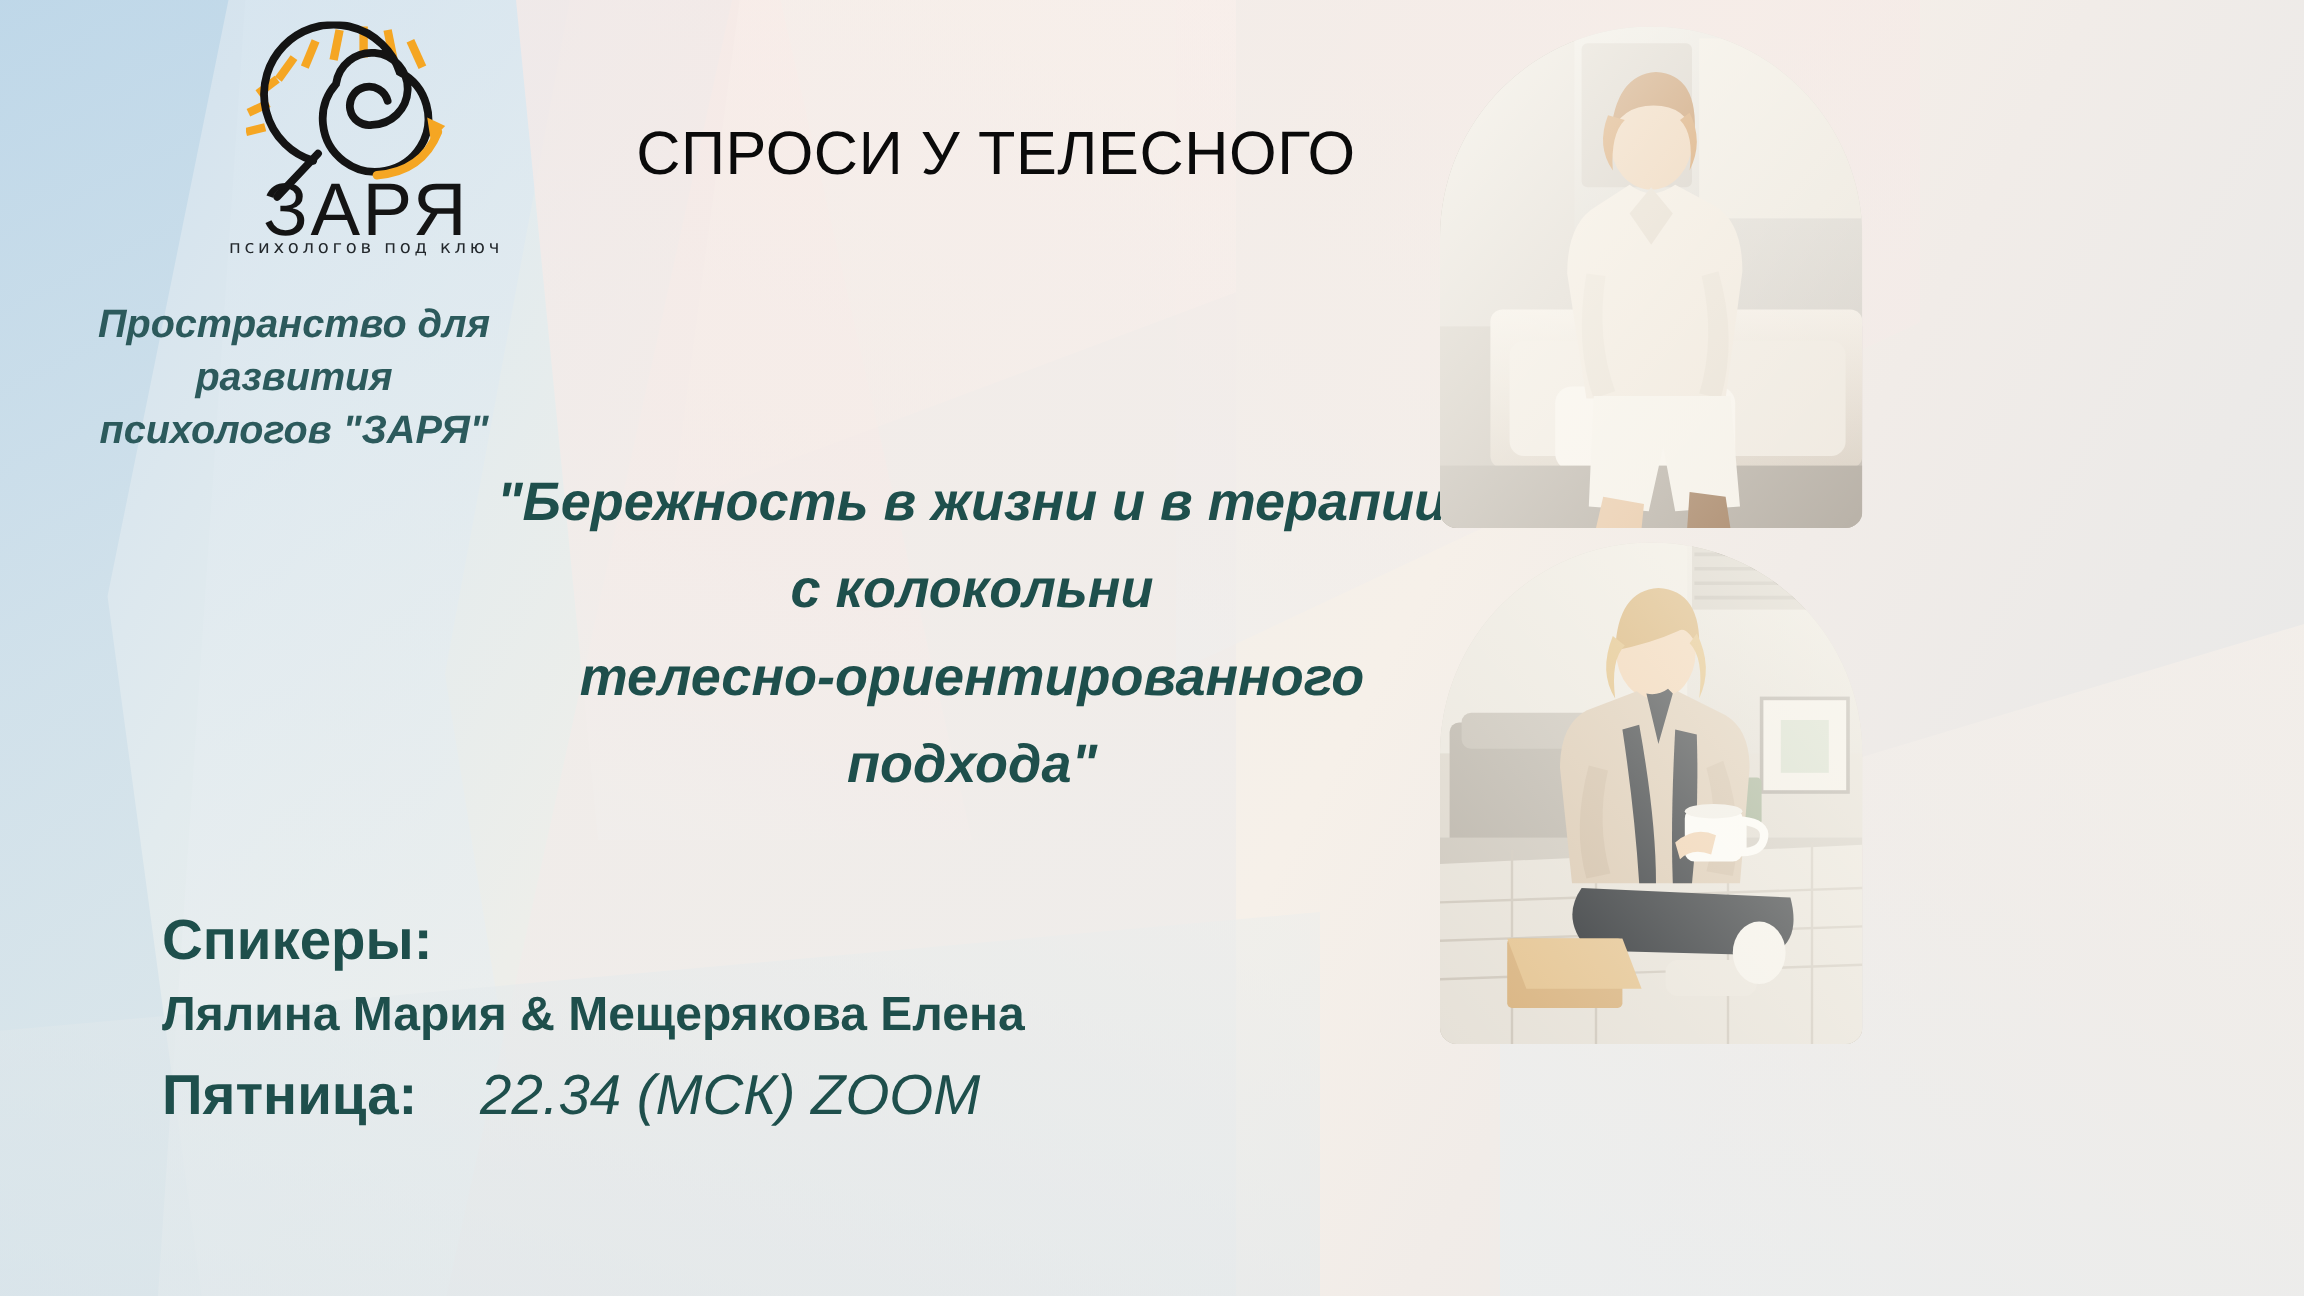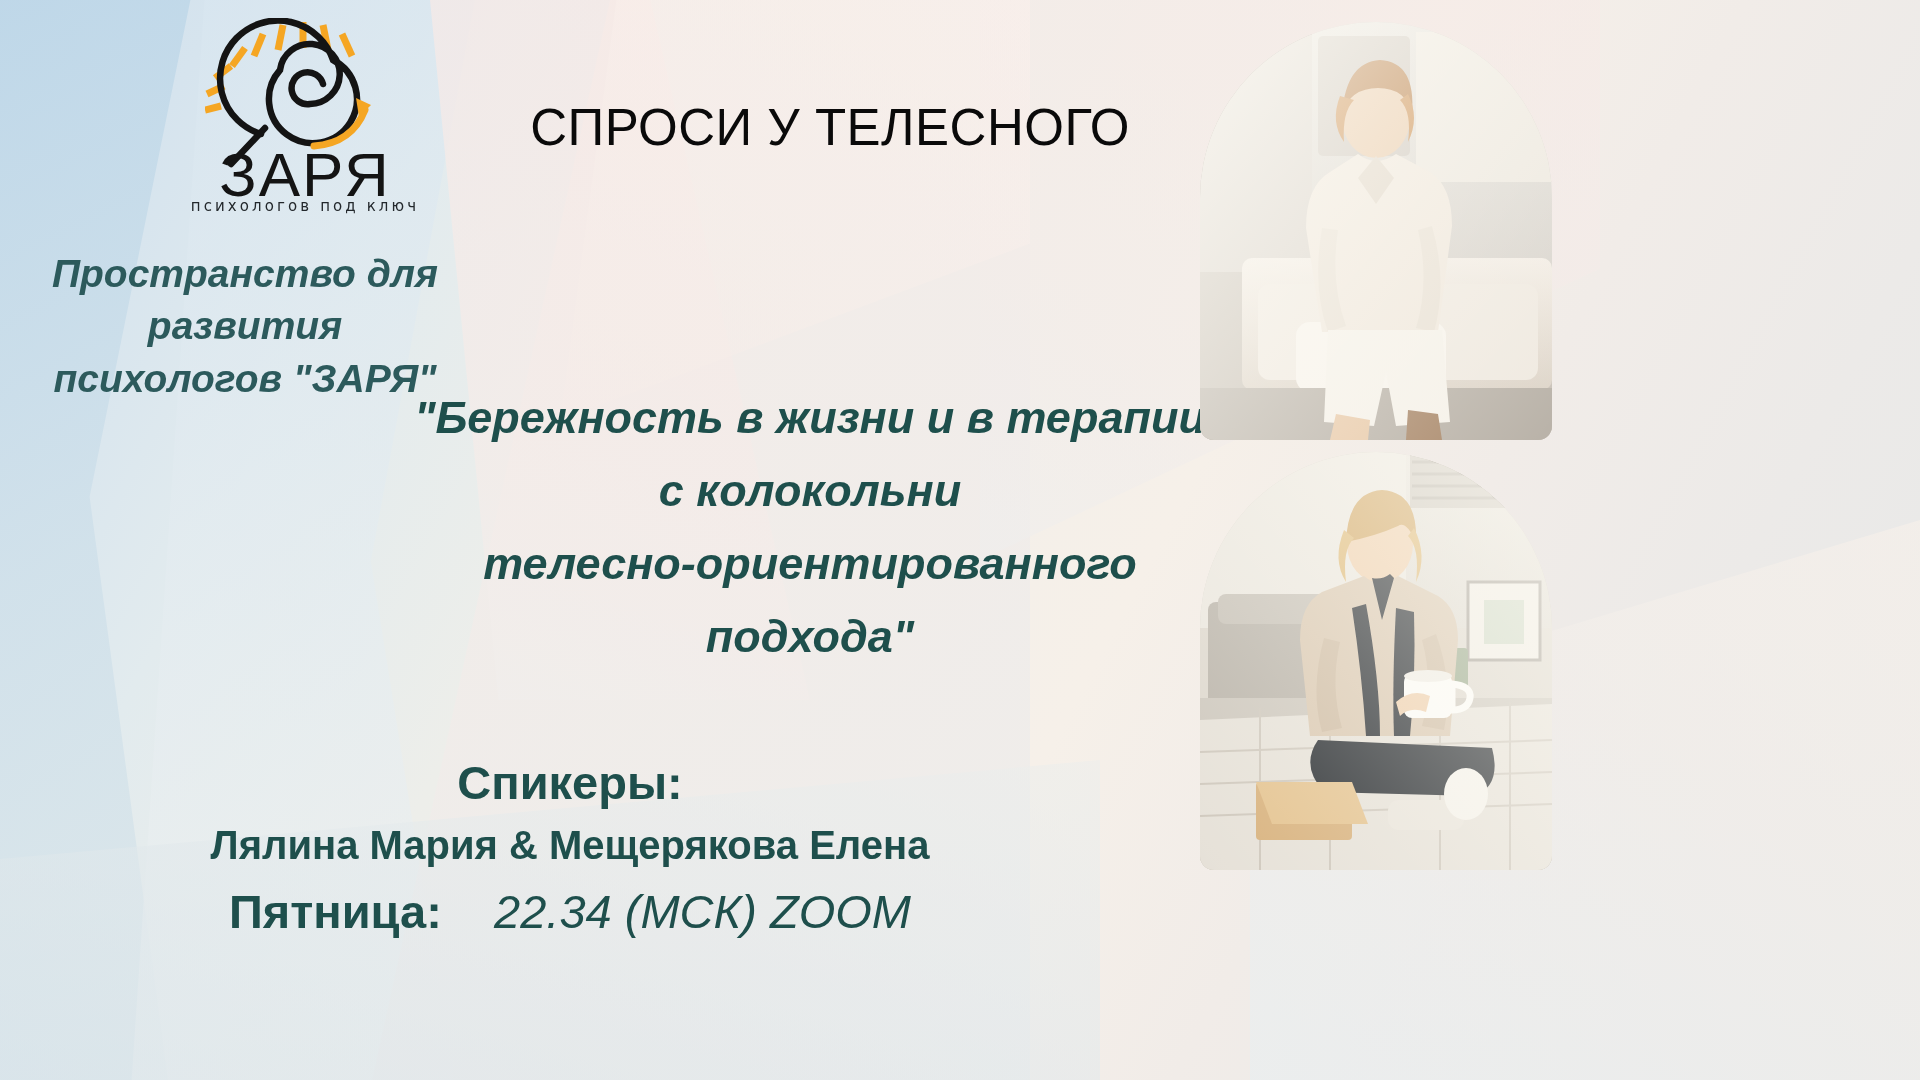--- a/index.html
+++ b/index.html
@@ -54,39 +54,39 @@
   #logo-mark{width:200px;height:185px;display:block;margin:0 auto;}
   #brand-tagline{
     font-size:15px;letter-spacing:3.1px;color:#23282c;
     margin-top:-6px;white-space:nowrap;text-align:center;
     font-family:"DejaVu Sans","Liberation Sans",sans-serif;
   }
 
   #org-subtitle{
     position:absolute;left:10px;top:248px;width:470px;
     text-align:center;font-style:italic;font-weight:700;
-    font-size:39px;line-height:1.34;color:#2c5a5c;
+    font-size:33px;line-height:1.34;color:#2c5a5c;
   }
 
   
   #event-title{
     position:absolute;left:520px;top:96px;width:620px;
     text-align:center;font-weight:400;
     font-size:51px;line-height:1.25;color:#0a0a0a;letter-spacing:.5px;
   }
 
   
   #topic-quote{
     position:absolute;left:400px;top:382px;width:820px;
     text-align:center;font-style:italic;font-weight:700;
     font-size:45px;line-height:1.62;color:#1e4f4c;
   }
 
   
-  #speakers-block{position:absolute;left:120px;top:752px;width:900px;text-align:center;}
+  #speakers-block{position:absolute;left:135px;top:752px;width:900px;}
   #speakers-label{font-size:47px;font-weight:700;color:#1e4f4c;line-height:1.32;}
   #speakers-names{font-size:40px;font-weight:700;color:#1e4f4c;line-height:1.55;}
   #schedule-line{font-size:47px;color:#1e4f4c;line-height:1.55;white-space:nowrap;}
   #schedule-day{font-weight:700;}
   #schedule-time{font-style:italic;font-weight:400;}
 
   
   .photo-arch{position:absolute;overflow:hidden;}
   #photo-top{left:1200px;top:22px;width:352px;height:418px;
     border-radius:176px 176px 14px 14px;}

